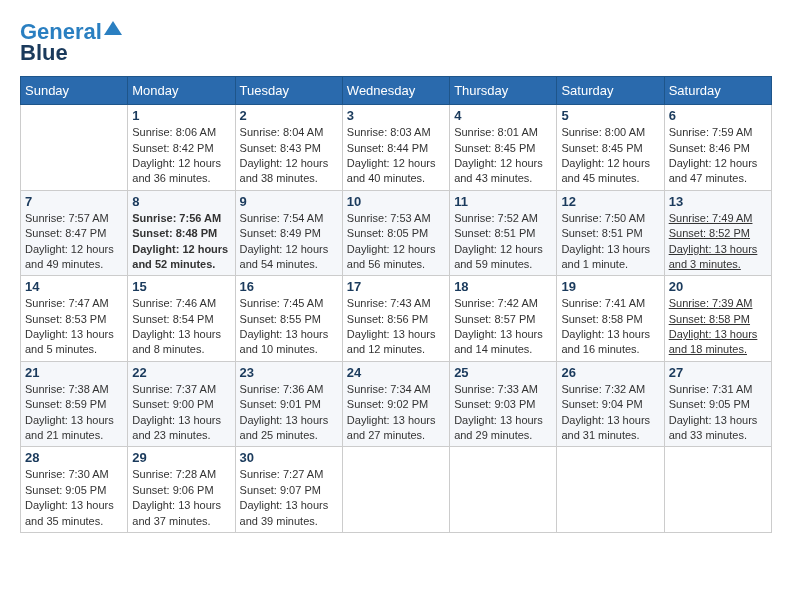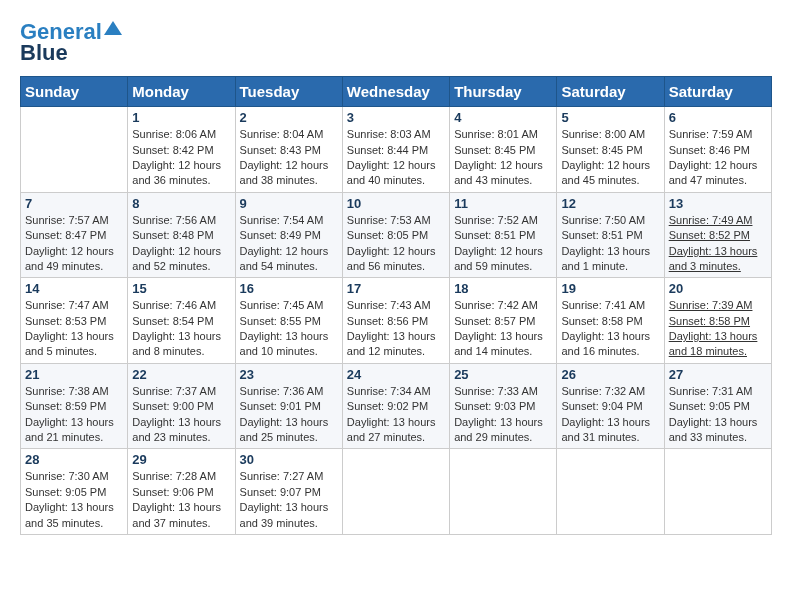--- a/index.html
+++ b/index.html
@@ -50,22 +50,22 @@
     table {
       width: 100%;
       border-collapse: collapse;
       font-size: 10px;
     }
     thead tr th {
       background: #2a6aad;
       color: #fff;
       padding: 6px 4px;
       text-align: left;
-      font-size: 15px;
-      font-weight: bold;
+      font-size: 13px;
+      font-weight: normal;
       border: 1px solid #1e558a;
     }
     tbody tr td {
       border: 1px solid #ccc;
       vertical-align: top;
       padding: 3px 4px;
       width: 107px;
       min-height: 70px;
       background: #fff;
     }
@@ -172,21 +172,21 @@
       <tr>
         <td>
           <span class="day-num">7</span>
           <div class="day-info" style="white-space: pre-line;">Sunrise: 7:57 AM
 Sunset: 8:47 PM
 Daylight: 12 hours
 and 49 minutes.</div>
         </td>
         <td>
           <span class="day-num">8</span>
-          <div class="day-info" style="white-space: pre-line;">Sunrise: 7:56 AM
+          <div class="day-info" style="white-space: pre-line; font-weight: bold;">Sunrise: 7:56 AM
 Sunset: 8:48 PM
 Daylight: 12 hours
 and 52 minutes.</div>
         </td>
         <td>
           <span class="day-num">9</span>
           <div class="day-info" style="white-space: pre-line;">Sunrise: 7:54 AM
 Sunset: 8:49 PM
 Daylight: 12 hours
 and 54 minutes.</div>

